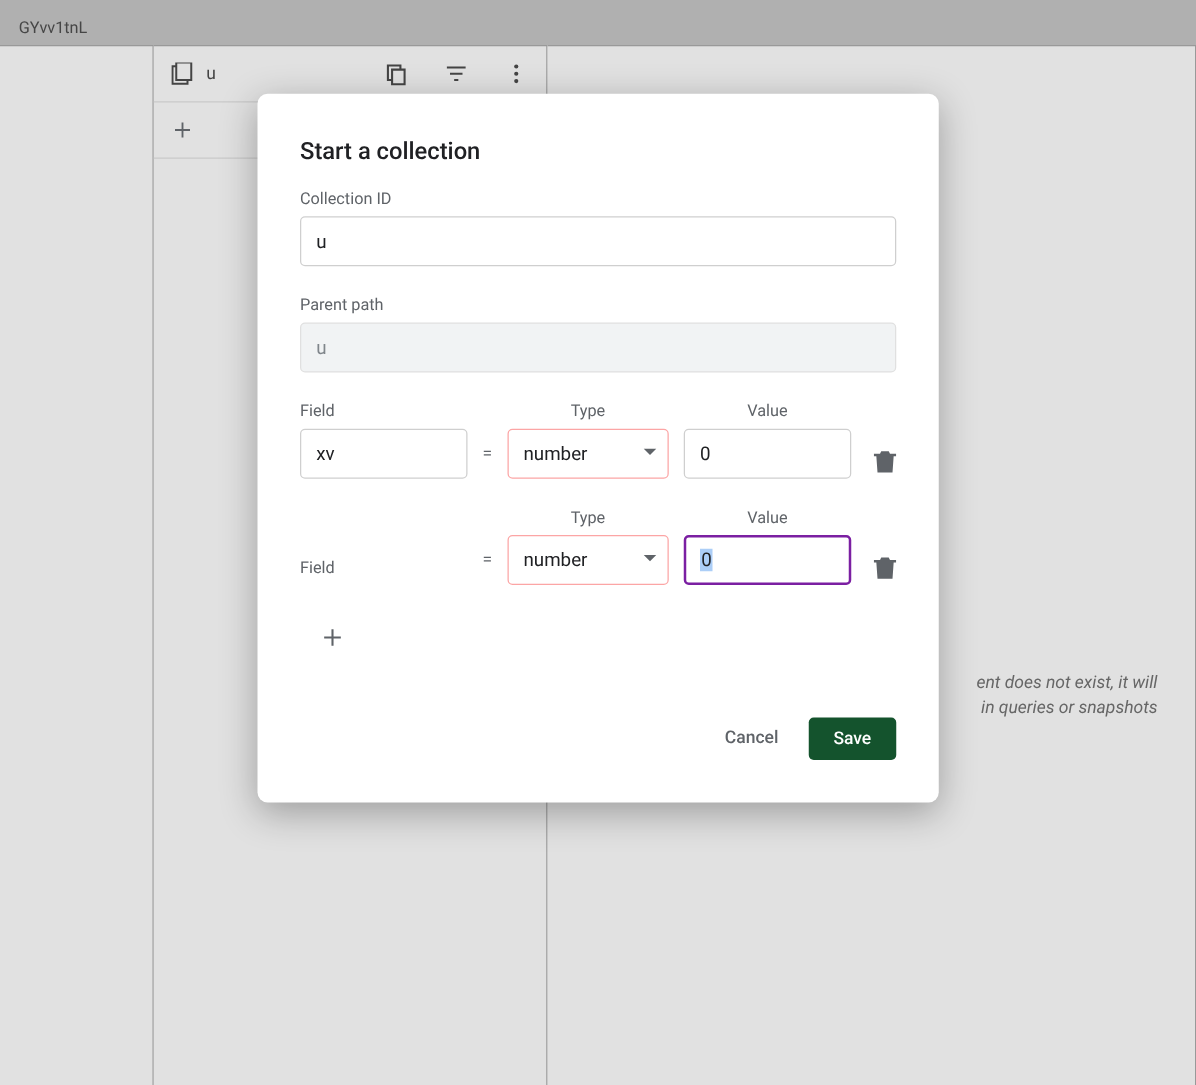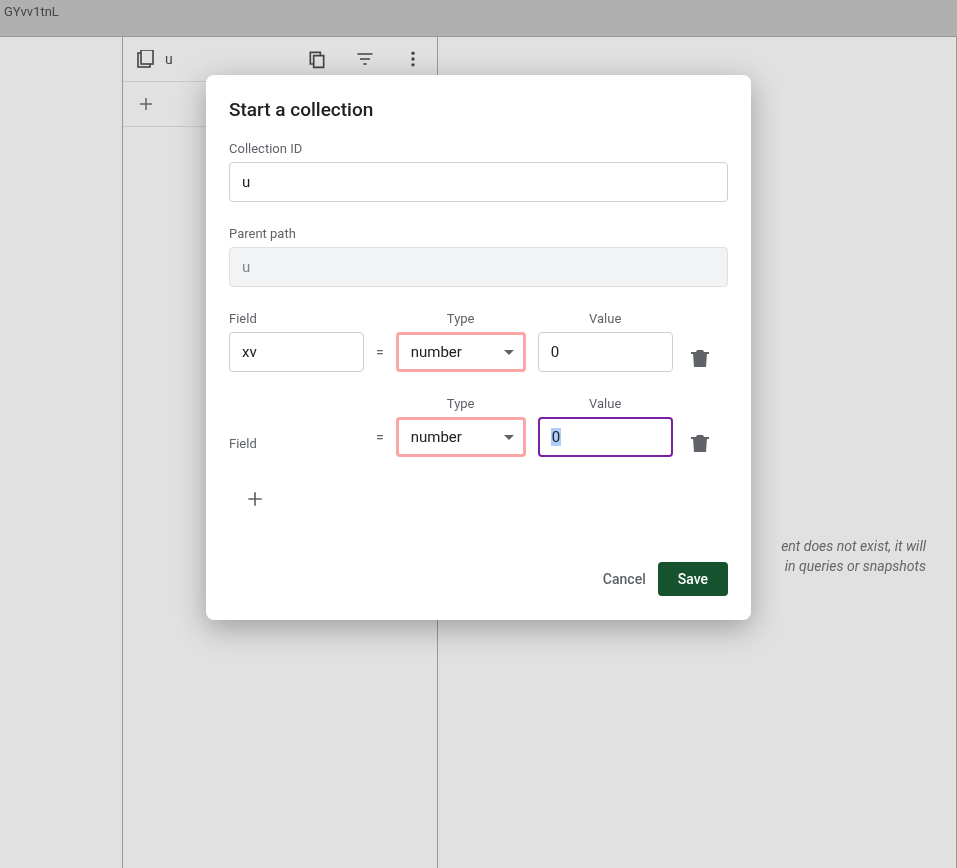--- a/index.html
+++ b/index.html
@@ -10,21 +10,21 @@
     body {
       font-family: Roboto, "Helvetica Neue", Arial, sans-serif;
       background: #b0b0b0;
       width: 957px;
       height: 868px;
       overflow: hidden;
       position: relative;
     }
     .top-bar {
       height: 36px;
-      padding: 4px;
+      padding: 15px;
       color: #464646;
       font-size: 13px;
     }
     .main-panels {
       position: absolute;
       top: 36px;
       left: 0;
       right: 0;
       bottom: 0;
       display: flex;
@@ -82,21 +82,21 @@
       display: flex;
       align-items: flex-start;
       justify-content: center;
       padding-top: 75px;
     }
     .dialog {
       width: 545px;
       background: #fff;
       border-radius: 8px;
       box-shadow: 0 8px 30px rgba(0,0,0,0.3);
-      padding: 23px;
+      padding: 34px;
     }
     .dialog-title {
       font-size: 19px;
       font-weight: 500;
       color: #202124;
       margin-bottom: 20px;
     }
     .form-label {
       font-size: 13px;
       color: #5f6368;
@@ -142,21 +142,21 @@
     .col-value { width: 135px; align-items: center; }
     .equals-sign {
       color: #5f6368;
       font-size: 14px;
       padding-bottom: 12px;
     }
     .type-select {
       position: relative;
       width: 100%;
       height: 40px;
-      border: 3px solid #fca5a5;
+      border: 1px solid #fca5a5;
       border-radius: 4px;
       padding: 0 12px;
       font-size: 15px;
       color: #202124;
       display: flex;
       align-items: center;
       background: #fff;
       cursor: pointer;
     }
     .dropdown-arrow {
@@ -171,23 +171,23 @@
       margin-left: 6px;
     }
     .add-row {
       padding: 8px 16px;
       cursor: pointer;
       display: inline-flex;
     }
     .dialog-actions {
       display: flex;
       justify-content: flex-end;
-      gap: 0;
+      gap: 12px;
       margin-top: 44px;
-      align-items: center;
+      align-items: flex-end;
     }
     .btn-text {
       font-size: 14px;
       color: #5f6368;
       font-weight: 500;
       padding: 10px 12px;
       cursor: pointer;
       border: none;
       background: none;
       font-family: inherit;

